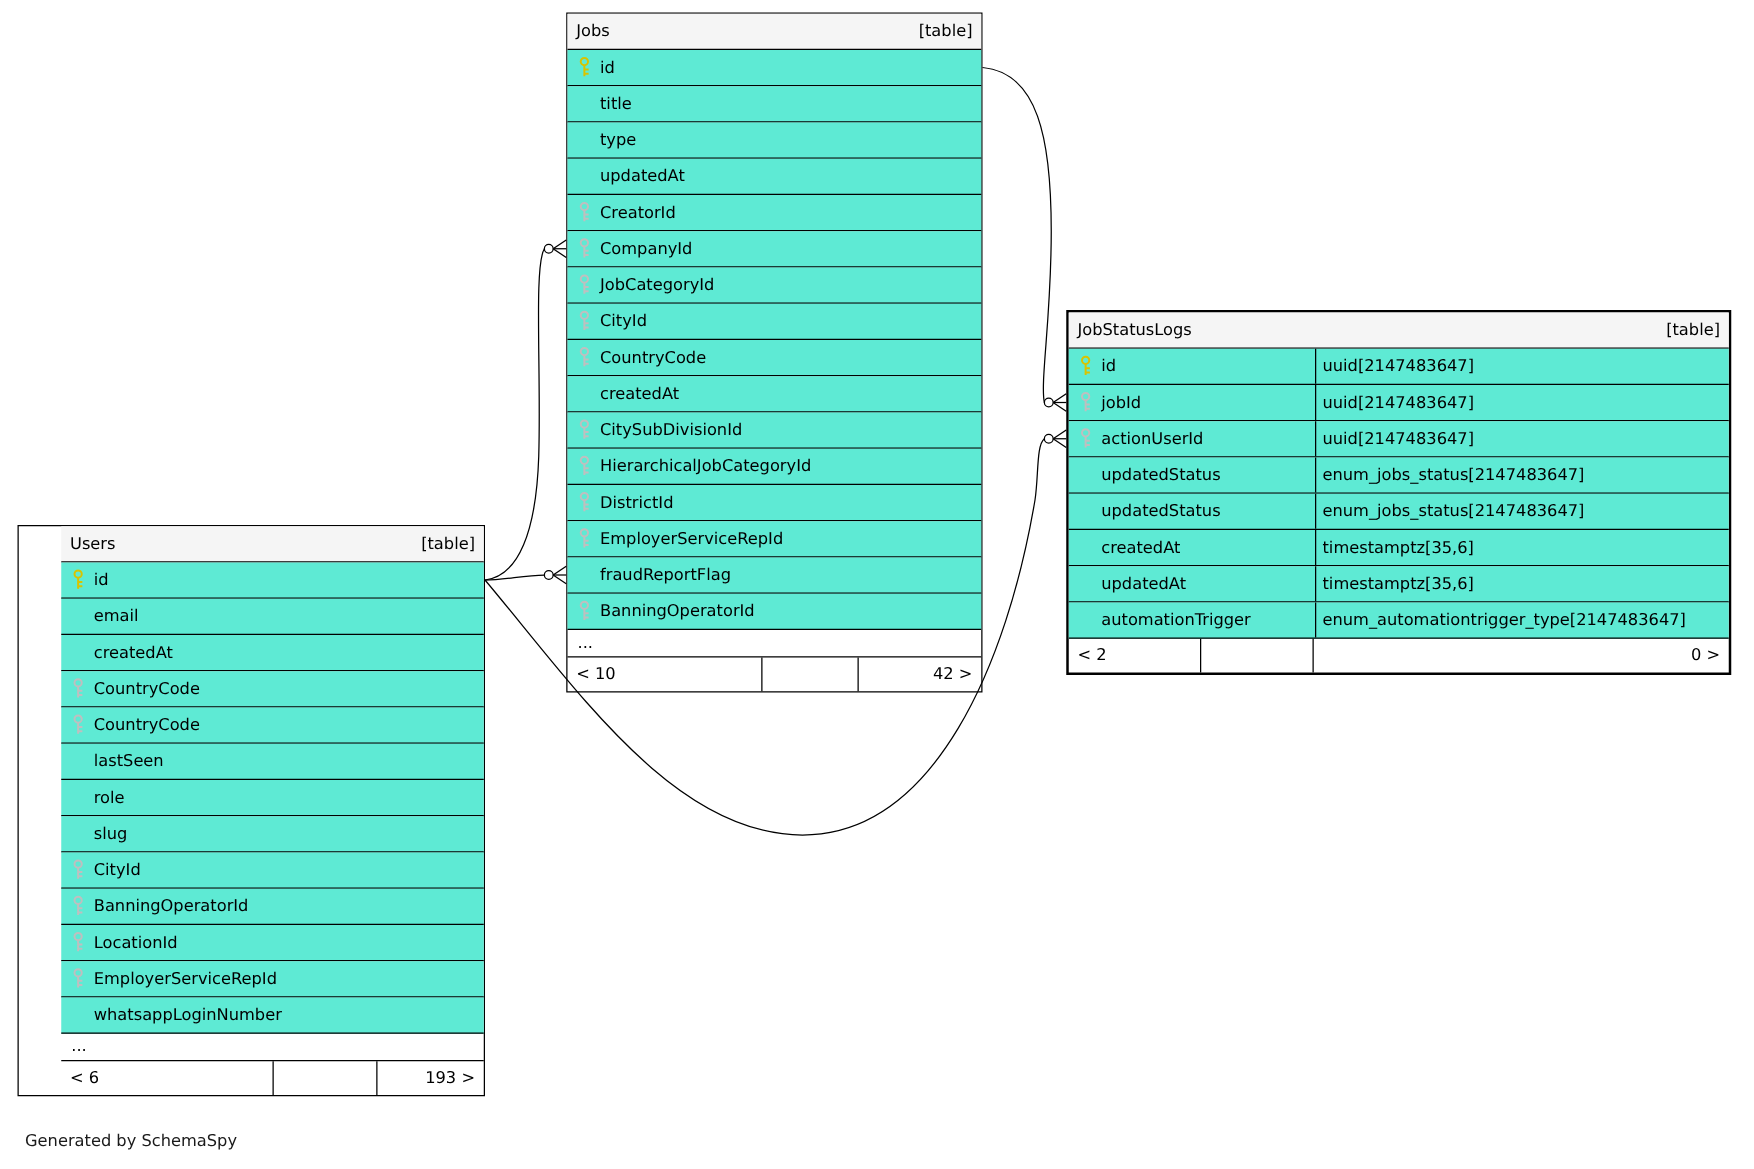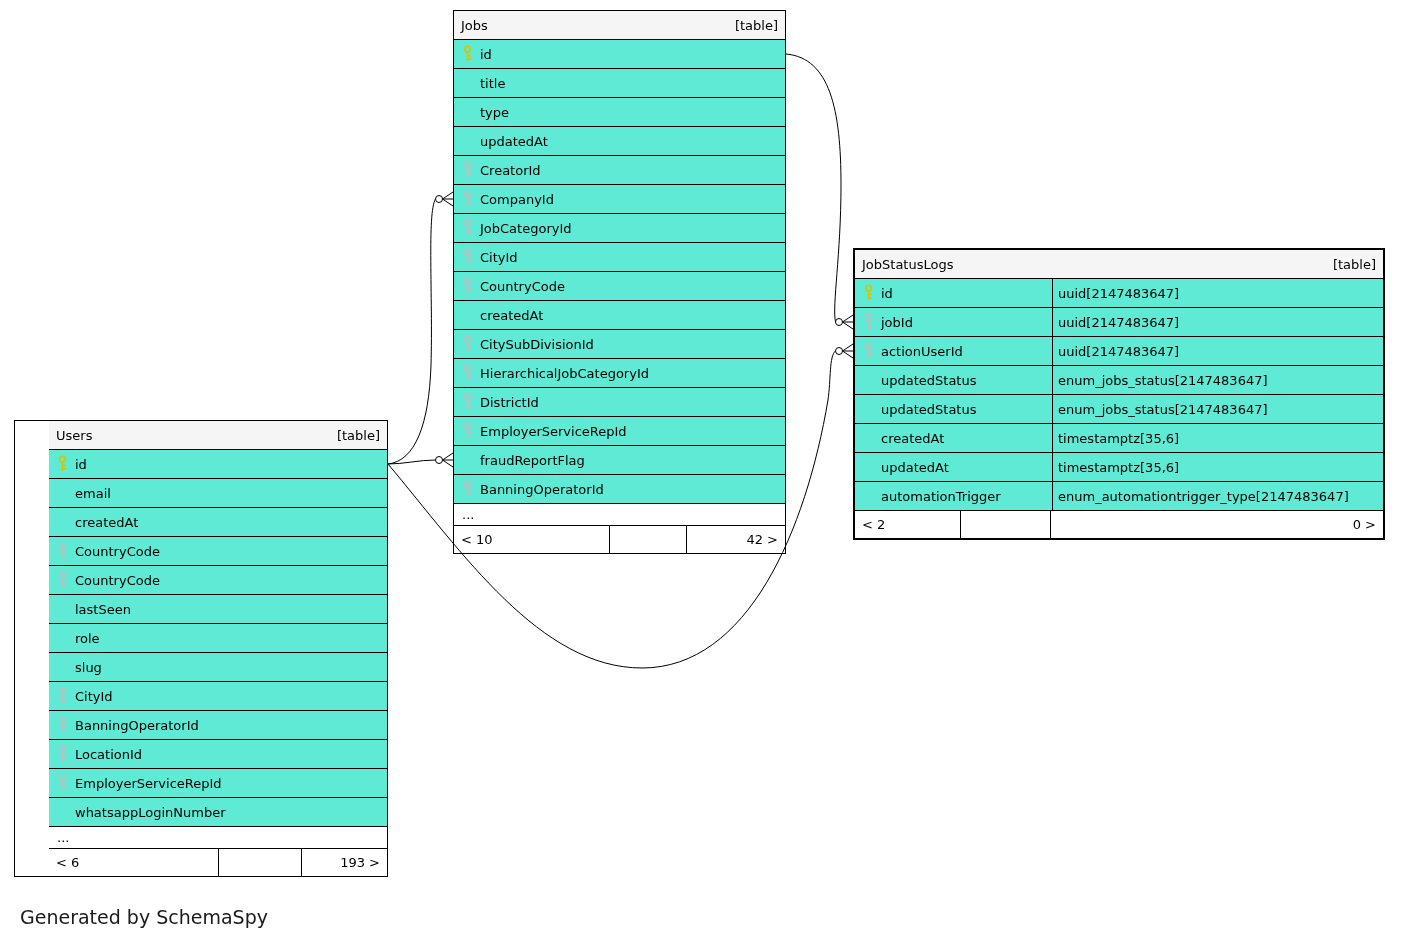--- a/index.html
+++ b/index.html
@@ -70,21 +70,21 @@
   .tbl-footer span { display: flex; align-items: center; }
   .f-left { padding-left: 7px; }
   .f-left, .f-mid { border-right: 1px solid #000000; }
   .f-right { flex: 1; justify-content: flex-end; padding-right: 7px; }
   #table-jobs  .f-left { flex: 0 0 156px; } #table-jobs  .f-mid { flex: 0 0 77px; }
   #table-users .f-left { flex: 0 0 170px; } #table-users .f-mid { flex: 0 0 83px; }
   #table-jsl   .f-left { flex: 0 0 106px; } #table-jsl   .f-mid { flex: 0 0 90px; }
 
   .generated-note {
     position: absolute; left: 20px; top: 906px;
-    font-size: 19px; color: #1a1a1a;
+    font-size: 13px; color: #1a1a1a;
     z-index: 1;
   }
 </style>
 </head>
 <body>
 
 <div class="canvas">
 
   <svg id="edges" width="1403" height="935" viewBox="0 0 1403 935">
       <g>

